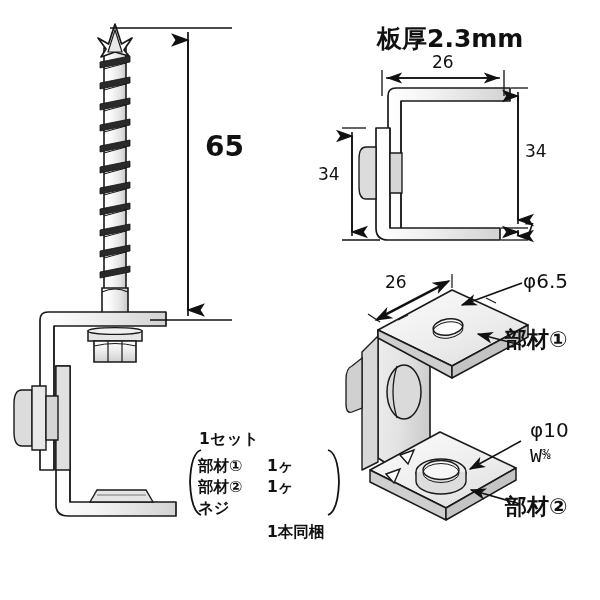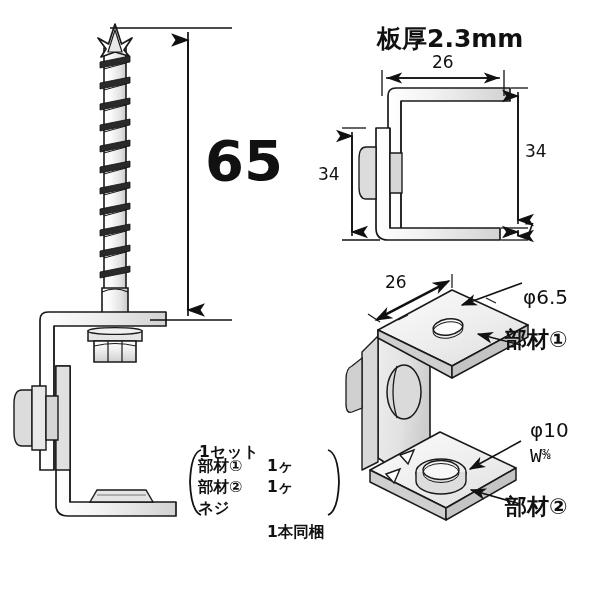--- a/index.html
+++ b/index.html
@@ -19,21 +19,21 @@
   .lyr{position:absolute;left:0;top:0;width:600px;height:600px;}
   svg{display:block;}
   .txt{
     position:absolute;
     white-space:pre;
     font-family:"DejaVu Sans","Liberation Sans",sans-serif;
     color:#111;
     line-height:1;
   }
   .t-plate{font-size:25px;font-weight:700;letter-spacing:0px;}
-  .t-dim-big{font-size:56px;font-weight:700;}
+  .t-dim-big{font-size:28px;font-weight:700;}
   .t-dim{font-size:17px;font-weight:400;}
   .t-lab{font-size:22px;font-weight:700;}
   .t-phi{font-size:20px;font-weight:400;}
   .t-set{font-size:15.5px;font-weight:700;letter-spacing:.5px;}
   .t-set2{font-size:15.5px;font-weight:700;}
   .frac{font-size:.72em;vertical-align:.18em;}
 </style>
 </head>
 <body>
 
@@ -279,31 +279,31 @@
   <div class="txt t-dim" style="left:432px; top:54px;">26</div>
 
   <div class="txt t-dim" style="left:525px; top:143px;">34</div>
 
   <div class="txt t-dim" style="left:318px; top:166px;">34</div>
 
   <div class="txt t-dim" style="left:524px; top:222px;">7</div>
 
   <div class="txt t-dim" style="left:385px; top:274px;">26</div>
 
-  <div class="txt t-phi" style="left:523px; top:271px;margin-top:16px;">φ6.5</div>
+  <div class="txt t-phi" style="left:523px; top:271px;">φ6.5</div>
 
   <div class="txt t-lab" style="left:505px; top:329px;">部材①</div>
 
   <div class="txt t-phi" style="left:530px; top:420px;">φ10</div>
 
   <div class="txt t-phi" style="left:530px; top:447px;font-family:Liberation Mono, monospace;"><span>W</span><span class="frac">⅜</span></div>
 
   <div class="txt t-lab" style="left:505px; top:496px;">部材②</div>
 
-  <div class="txt t-set" style="left:199px; top:445px;">1セット</div>
+  <div class="txt t-set" style="left:199px; top:432px;">1セット</div>
 
   <div class="txt t-set2" style="left:198px; top:459px;">部材①</div>
   <div class="txt t-set2" style="left:267px; top:459px;">1ヶ</div>
 
   <div class="txt t-set2" style="left:198px; top:480px;">部材②</div>
   <div class="txt t-set2" style="left:267px; top:480px;">1ヶ</div>
 
   <div class="txt t-set2" style="left:198px; top:501px;text-align:right;">ネジ</div>
   <div class="txt t-set2" style="left:267px; top:525px;">1本同梱</div>
 

